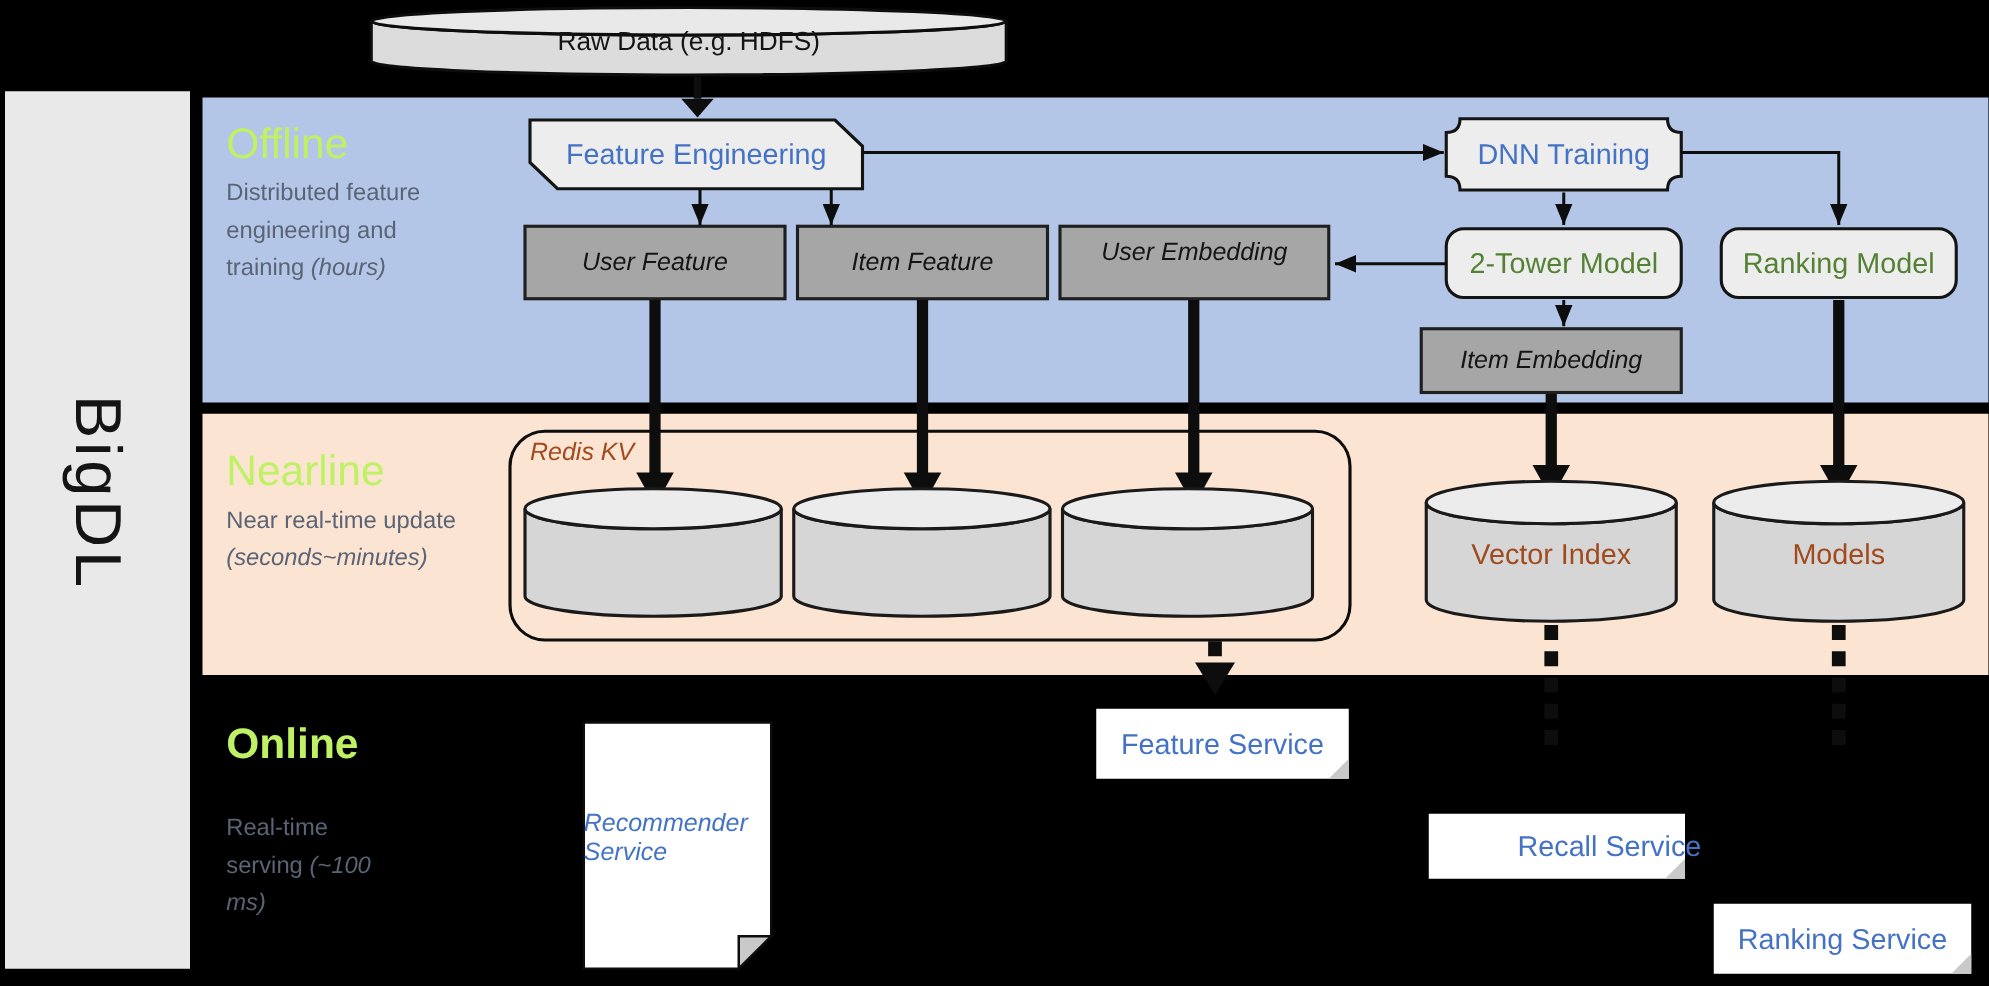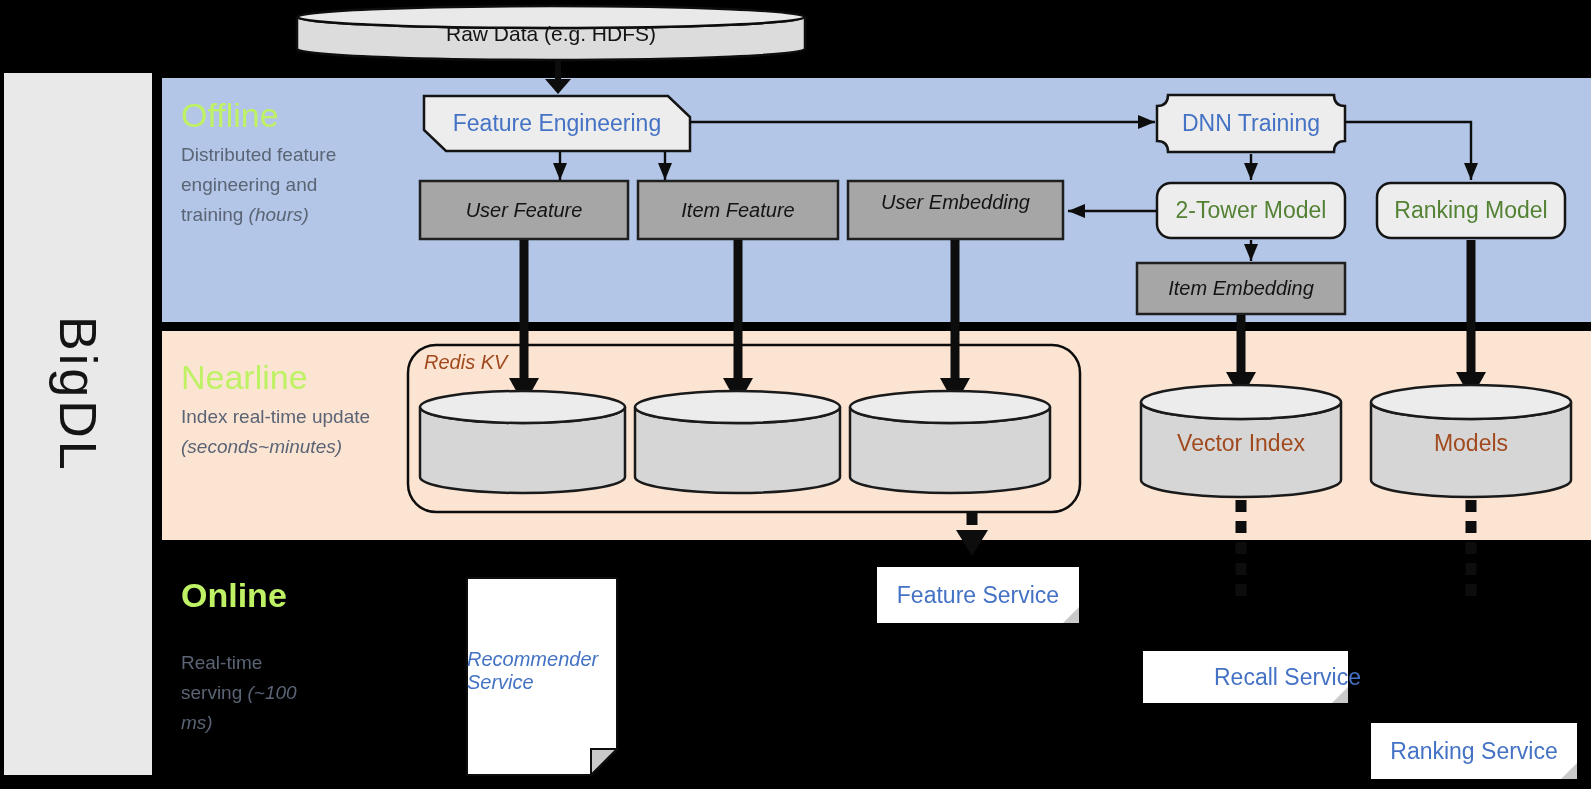--- a/index.html
+++ b/index.html
@@ -143,21 +143,21 @@
   </svg>
 
   <div class="section-title" style="left:181px;top:96px;">Offline</div>
   <div class="band-desc" style="left:181px;top:140px;width:182px;">
     <span>Distributed feature engineering and training</span>
     <i>(hours)</i>
   </div>
 
   <div class="section-title" style="left:181px;top:358px;">Nearline</div>
   <div class="band-desc" style="left:181px;top:402px;width:210px;">
-    <span>Index real-time update</span>
+    <span>Near real-time update</span>
     <i>(seconds~minutes)</i>
   </div>
 
   <div class="section-title on-black" style="left:181px;top:576px;text-align:center;">Online</div>
   <div class="band-desc" style="left:181px;top:648px;width:132px;">
     <span>Real-time serving</span>
     <i>(~100 ms)</i>
   </div>
 
   <div class="lbl black fs21" style="left:297px;top:14px;width:508px;height:40px;">Raw Data (e.g. HDFS)</div>

